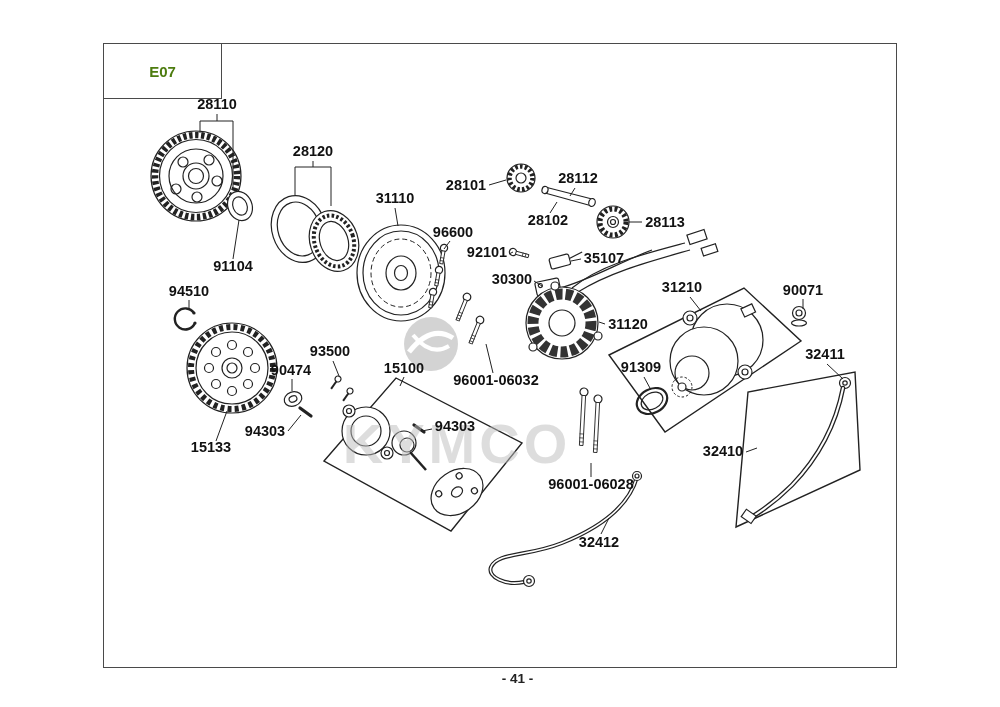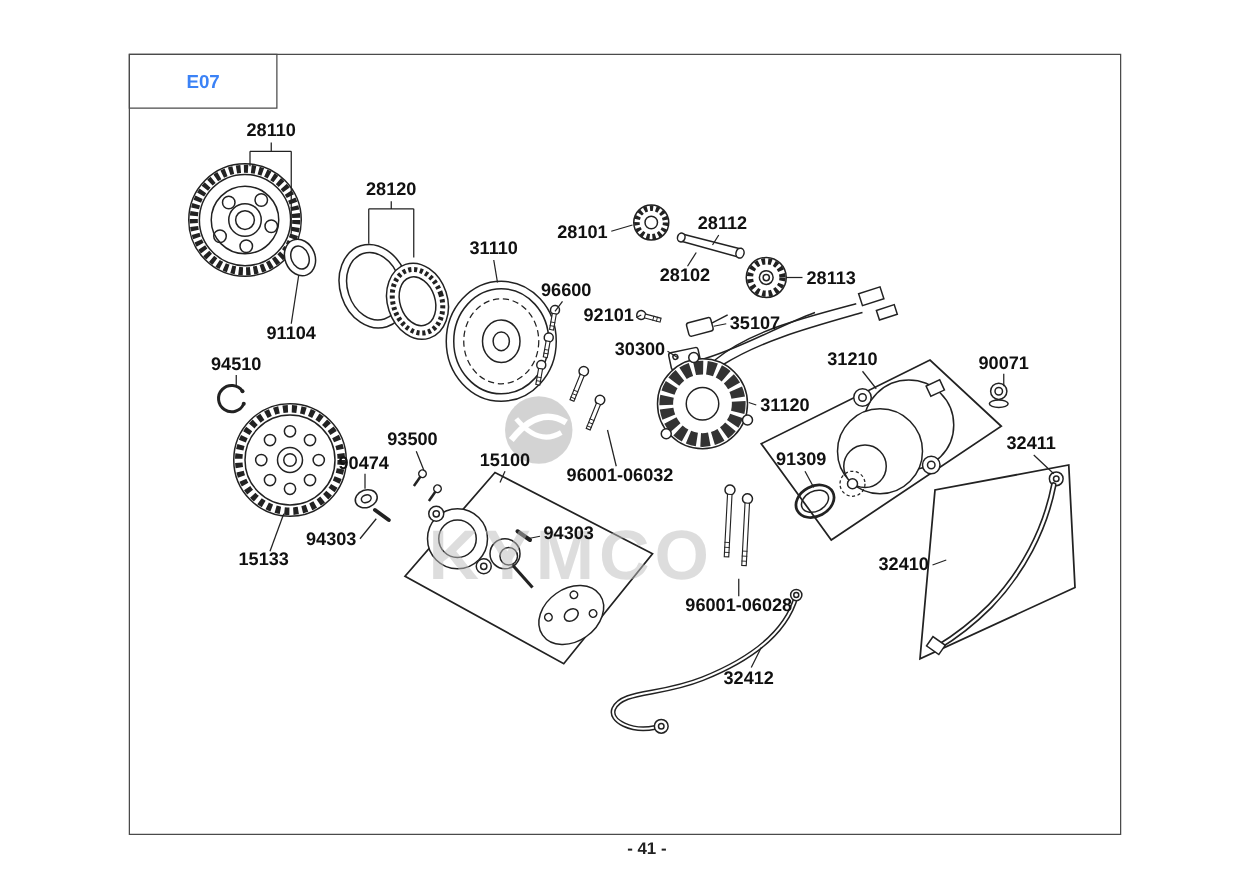--- a/index.html
+++ b/index.html
@@ -1,20 +1,20 @@
 <!DOCTYPE html>
 <html><head>
 <meta charset="utf-8">
 <style>
   * { margin:0; padding:0; box-sizing:border-box; }
   html,body { width:1000px; height:707px; background:#ffffff; font-family:"Liberation Sans", sans-serif; }
   .canvas { position:relative; width:1000px; height:707px; background:#fff; overflow:hidden; }
   .frame { position:absolute; left:103px; top:43px; width:794px; height:625px; border:1.5px solid #4a4a4a; background:#fff; }
-  .code-box { position:absolute; left:103px; top:43px; width:119px; height:44px; border:1.5px solid #4a4a4a;
-              display:flex; align-items:center; justify-content:center; font-weight:bold; font-size:15px; color:#3b82f6; }
+  .code-box { position:absolute; left:103px; top:43px; width:119px; height:56px; border:1.5px solid #4a4a4a;
+              display:flex; align-items:center; justify-content:center; font-weight:bold; font-size:15px; color:#4d7c0f; }
   .page-title { position:absolute; left:255px; top:43px; height:42px; display:flex; align-items:center;
                 font-weight:bold; font-size:15.5px; color:#222; letter-spacing:0.3px; white-space:pre; }
   .footer { position:absolute; left:0; right:0; top:671px; text-align:center; font-weight:bold; font-size:13.5px; color:#222;padding-left:35px; }
   svg.diagram { position:absolute; left:0; top:0; width:1000px; height:707px; }
   .ln { stroke:#222; stroke-width:1.2; fill:none; }
   .lw { stroke:#222; stroke-width:1.2; fill:#fff; }
   .leader { stroke:#222; stroke-width:1; fill:none; }
   .lbl { font-family:"Liberation Sans", sans-serif; font-size:14.5px; font-weight:bold; fill:#111; }
   .wm-text { font-family:"Liberation Sans", sans-serif; font-weight:bold; font-size:56px; letter-spacing:4px; fill:#bdbdbd; }
 </style>

